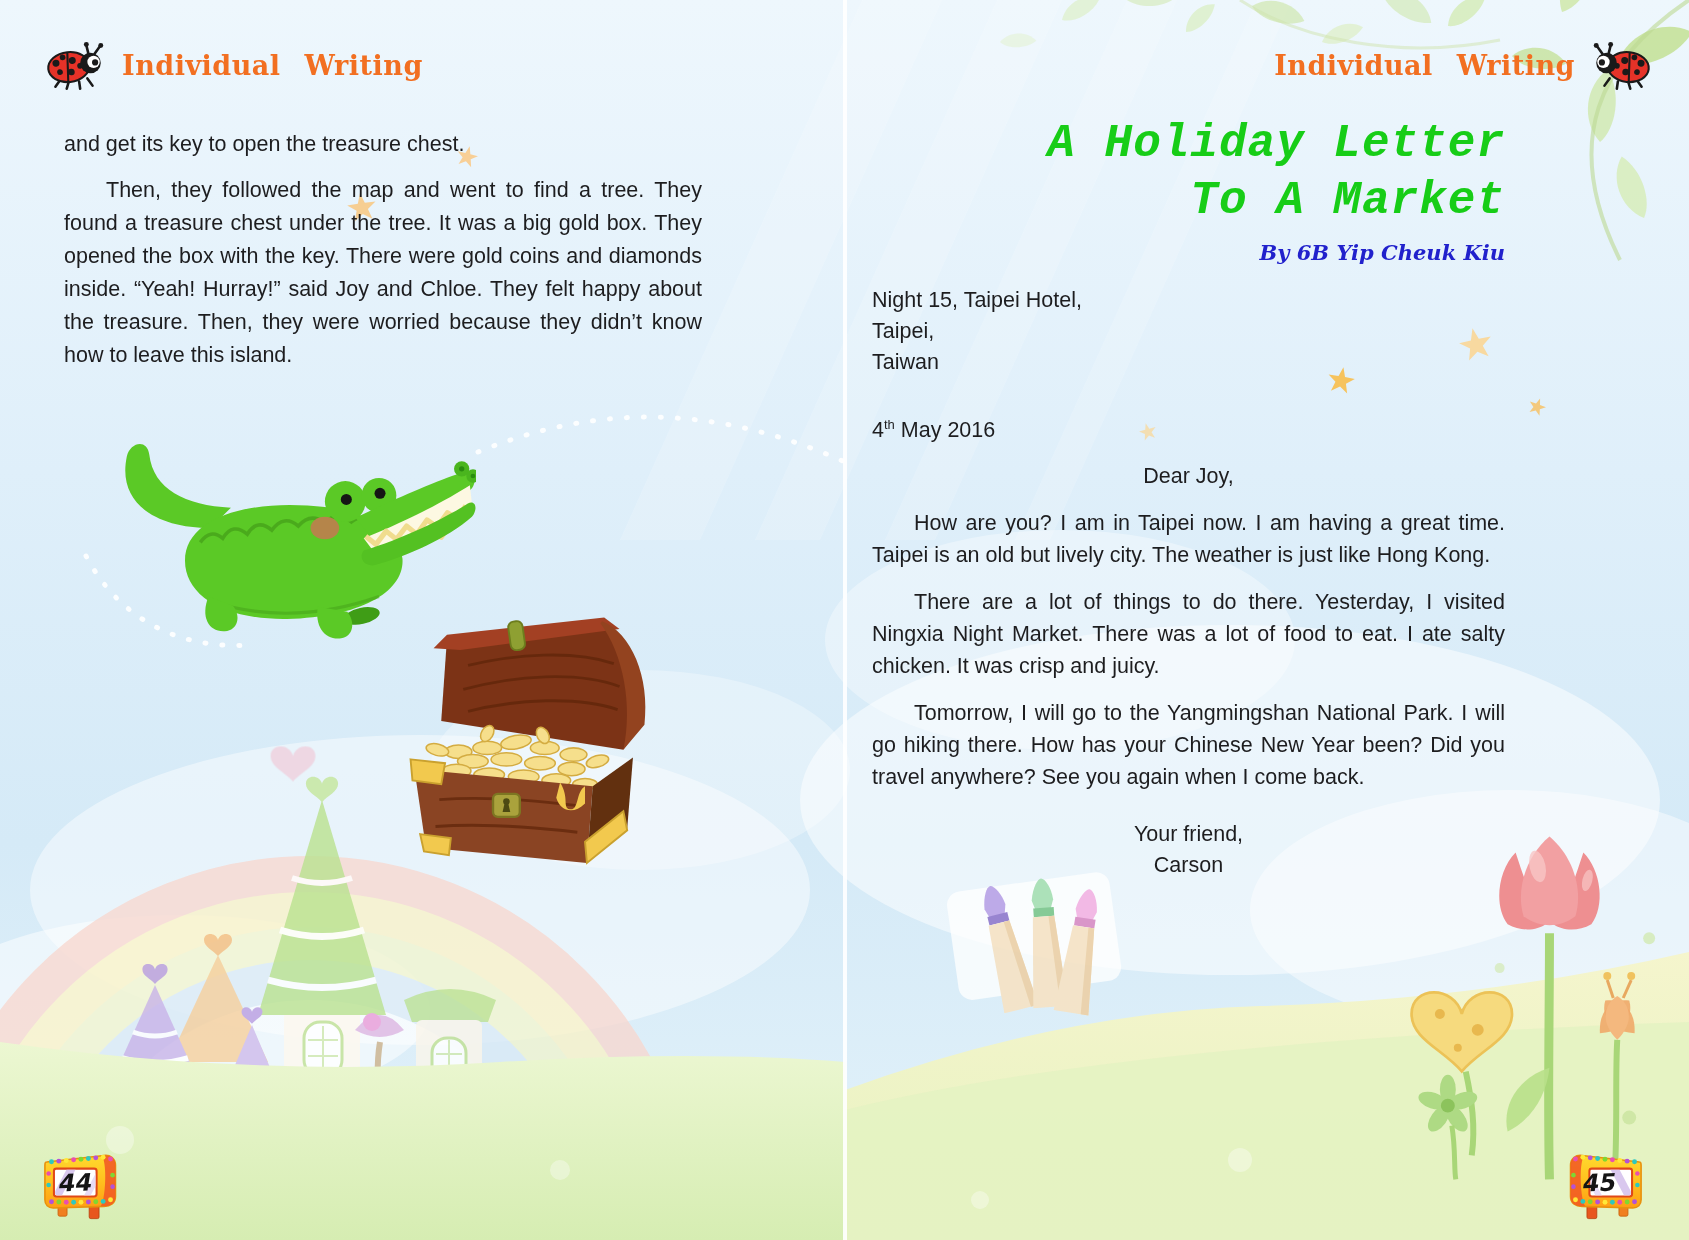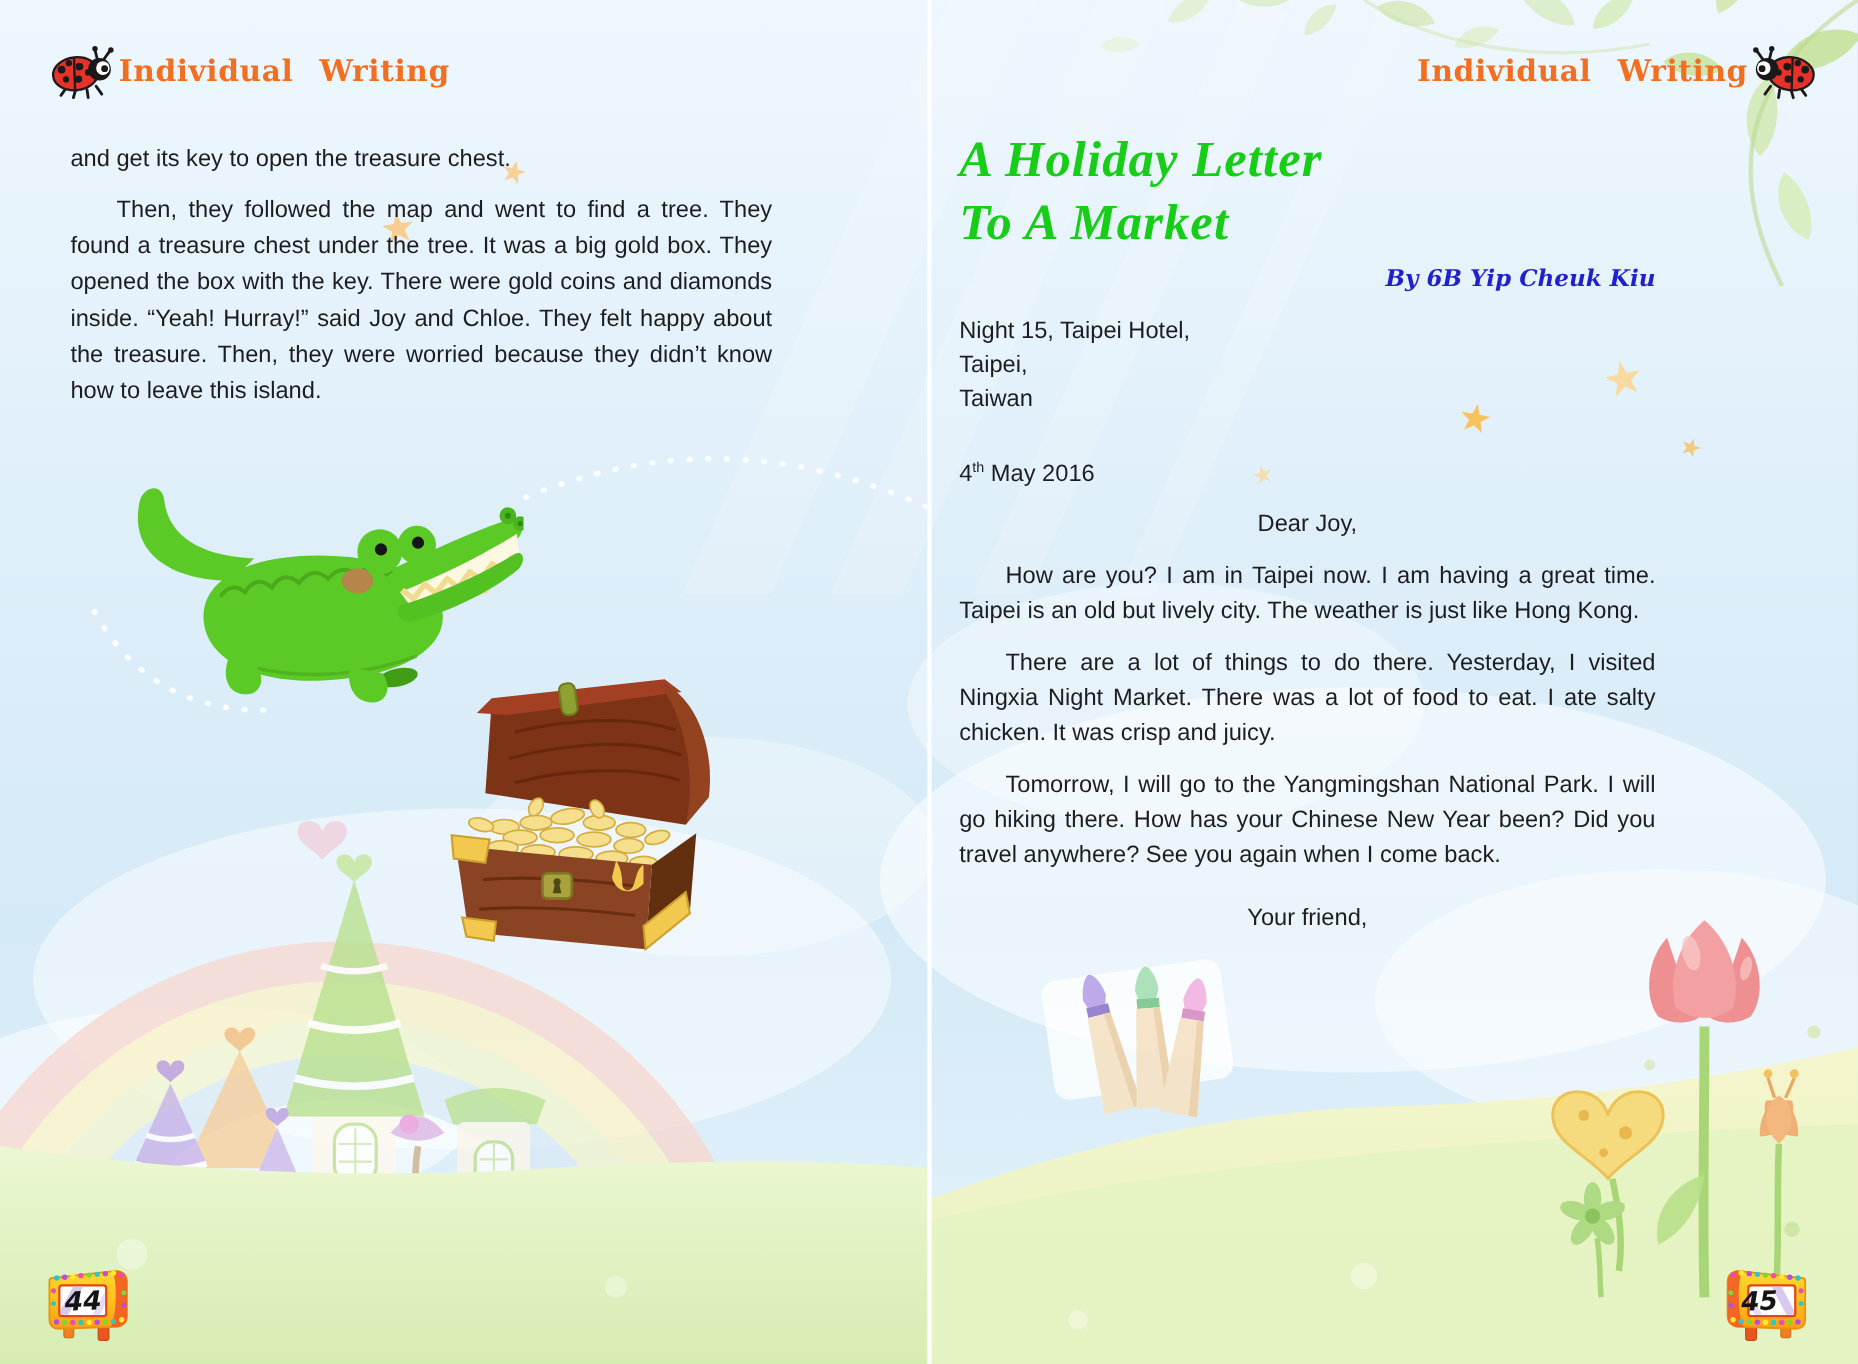--- a/index.html
+++ b/index.html
@@ -5,21 +5,21 @@
   html,body{margin:0;padding:0;background:#9aa0a6;}
   .spread{
     position:relative;width:1689px;height:1240px;overflow:hidden;
     background:linear-gradient(180deg,#eef7fd 0%,#dfeffa 38%,#d5eaf7 68%,#e3f2fa 100%);
     font-family:"Liberation Sans",sans-serif;color:#1d1d1f;
   }
   .bg-decor{position:absolute;left:0;top:0;width:1689px;height:1240px;pointer-events:none;}
   .page-divider{position:absolute;left:843px;top:0;width:4px;height:1240px;background:#ffffff;opacity:.9;}
 
   
-  .page-header{position:absolute;display:flex;align-items:center;}
+  .page-header{position:absolute;display:flex;align-items:center;gap:14px;}
   .page-header.left{left:42px;top:40px;}
   .page-header.right{right:34px;top:40px;flex-direction:row;}
   .header-label{
     font-family:"DejaVu Serif",serif;font-weight:bold;font-size:27px;color:#f26f21;
     letter-spacing:.5px;word-spacing:14px;
   }
   .ladybug{width:66px;height:50px;}
   .page-header.right .ladybug{transform:scaleX(-1);}
 
   
@@ -27,22 +27,22 @@
   .story-line{white-space:nowrap;}
   .story-paragraph{margin:13px 0 0 0;text-indent:42px;text-align:justify;}
 
   
   .croc-illo{position:absolute;left:88px;top:406px;width:388px;height:238px;}
   .chest-illo{position:absolute;left:372px;top:606px;width:288px;height:278px;}
 
   
   .right-content{position:absolute;left:872px;top:116px;width:633px;}
   .rp-title{
-    font-family:Liberation Serif, serif;font-style:italic;font-weight:bold;
-    font-size:46px;line-height:57px;color:#17cd17;text-align:left;letter-spacing:1px;
+    font-family:Liberation Mono, monospace;font-style:italic;font-weight:bold;
+    font-size:46px;line-height:57px;color:#17cd17;text-align:right;letter-spacing:1px;
   }
   .rp-byline{
     margin-top:10px;text-align:right;font-family:"DejaVu Serif",serif;
     font-style:italic;font-weight:bold;font-size:21px;color:#2121cc;
   }
   .letter{font-size:21.5px;line-height:32px;}
   .addr-block{margin-top:20px;line-height:31px;}
   .letter-date{margin-top:36px;}
   .letter-date sup{font-size:13px;vertical-align:super;line-height:0;}
   .salutation{margin-top:14px;text-align:center;}
@@ -385,20 +385,21 @@
         <div>Taipei,</div>
         <div>Taiwan</div>
       </div>
       <div class="letter-date"><span>4</span><sup>th</sup><span> May 2016</span></div>
       <div class="salutation">Dear Joy,</div>
       <p class="letter-par">How are you? I am in Taipei now. I am having a great time. Taipei is an old but lively city. The weather is just like Hong Kong.</p>
       <p class="letter-par">There are a lot of things to do there. Yesterday, I visited Ningxia Night Market. There was a lot of food to eat. I ate salty chicken. It was crisp and juicy.</p>
       <p class="letter-par">Tomorrow, I will go to the Yangmingshan National Park. I will go hiking there. How has your Chinese New Year been? Did you travel anywhere? See you again when I come back.</p>
       <div class="closing-block">
         <div>Your friend,</div>
+        <div>Carson</div>
       </div>
     </div>
   </div>
 
   <svg style="position:absolute;left:930px;top:856px;width:216px;height:166px;" viewBox="0 0 220 170" opacity=".9">
     <rect x="22" y="26" width="168" height="112" rx="14" fill="#ffffff" opacity=".85" transform="rotate(-8 106 82)"></rect>
     <g transform="translate(48,34) rotate(-14)">
       <path d="M2,22 C4,8 10,0 13,0 C17,0 23,10 24,22 L21,31 L5,31 Z" fill="#b9a2e6"></path>
       <rect x="3" y="30" width="21" height="9" fill="#9079cc"></rect>
       <path d="M2,39 L24,39 L32,130 L-4,130 Z" fill="#f6e3c4"></path>

